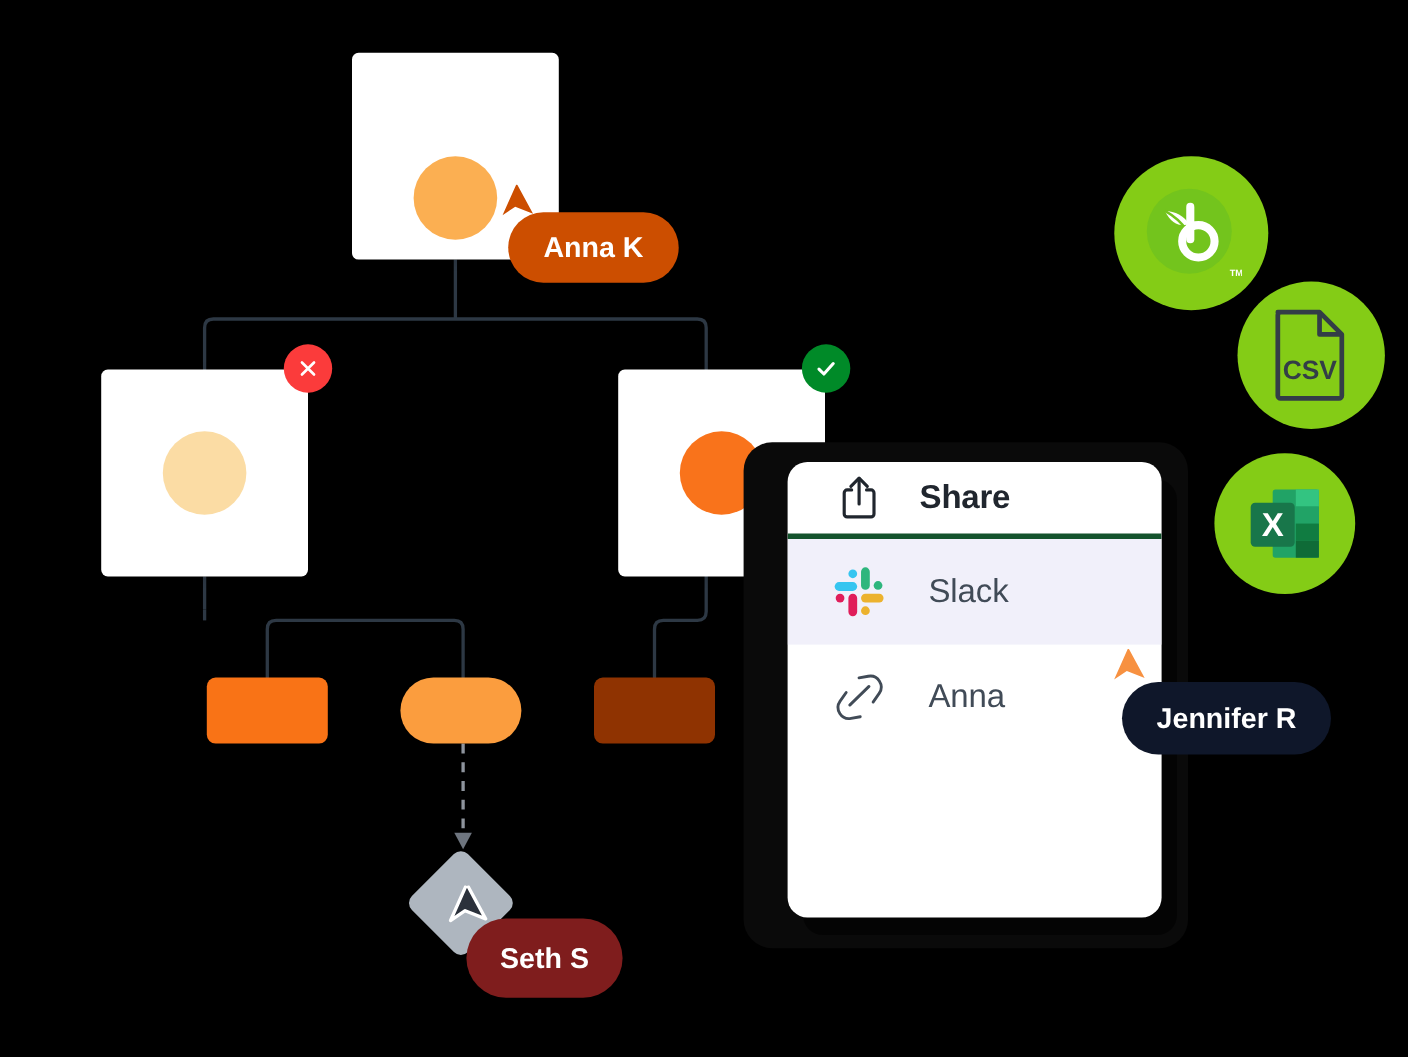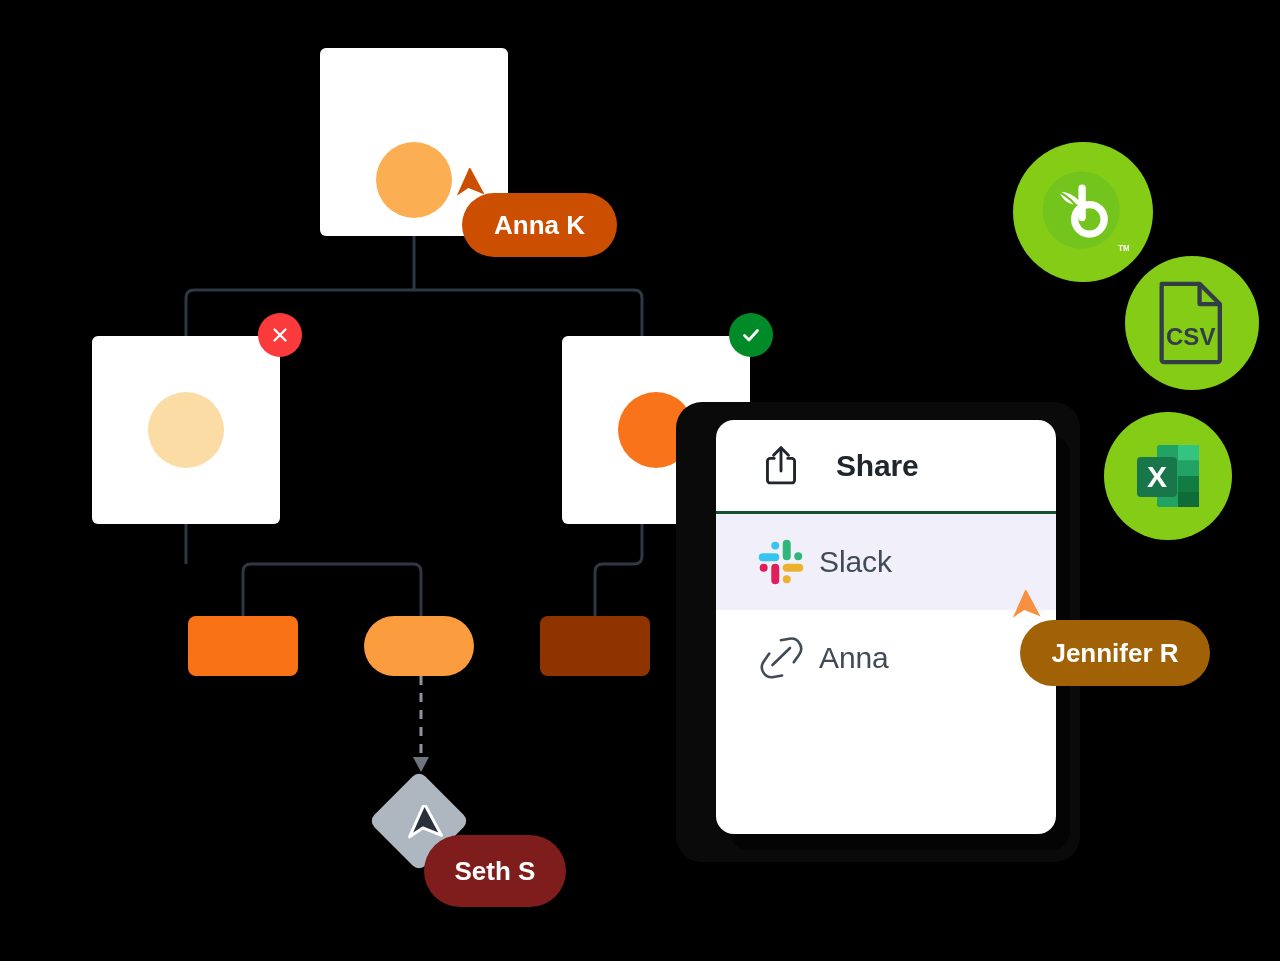--- a/index.html
+++ b/index.html
@@ -83,24 +83,24 @@
     top: 402px;
     width: 404px;
     height: 460px;
     border-radius: 26px;
     background: #0a0a0a;
     filter: blur(0.4px);
   }
   .share-header {
     display: flex;
     align-items: center;
-    height: 94px;
+    height: 70px;
     padding-left: 36px;
     box-sizing: border-box;
-    border-bottom: 3px solid #14532d;
+    border-bottom: 5px solid #14532d;
   }
   .share-header-title {
     font-size: 30px;
     font-weight: 700;
     color: #20262E;
     margin-left: 26px;
     letter-spacing: -0.2px;
   }
   .share-row {
     display: flex;
@@ -108,21 +108,21 @@
     height: 96px;
     padding-left: 36px;
     box-sizing: border-box;
   }
   .share-row.is-highlighted {
     background: #F1F0FA;
   }
   .share-row-label {
     font-size: 30px;
     color: #414B57;
-    margin-left: 9px;
+    margin-left: 34px;
     letter-spacing: -0.1px;
   }
   .share-row-icon {
     width: 58px;
     display: flex;
     align-items: center;
     justify-content: center;
     flex: 0 0 auto;
   }
 
@@ -276,21 +276,21 @@
   <svg class="cursor-arrow" style="left:452px; top:168px;" width="40" height="40" viewBox="0 0 40 40">
     <path d="M6 4 L34 18 L17 22 L12 35 Z" fill="#CC4E00" transform="rotate(35 20 20)"></path>
   </svg>
   <div class="cursor-label" style="left:462px; top:193px; width:155px; height:64px; background:#CC4E00; font-size:26px;">
     <span>Anna K</span>
   </div>
 
   <svg class="cursor-arrow" style="left:1008px; top:590px;" width="40" height="40" viewBox="0 0 40 40">
     <path d="M6 4 L34 18 L17 22 L12 35 Z" fill="#F79141" transform="rotate(35 20 20)"></path>
   </svg>
-  <div class="cursor-label" style="left:1020px; top:620px; width:190px; height:66px; background:#a16207; font-size:26px;">
+  <div class="cursor-label" style="left:1020px; top:620px; width:190px; height:66px; background:#0f172a; font-size:26px;">
     <span>Jennifer R</span>
   </div>
 
   <svg class="cursor-arrow" style="left:404px; top:805px;" width="46" height="46" viewBox="0 0 40 40">
     <path d="M6 4 L34 18 L17 22 L12 35 Z" fill="#2B313B" stroke="#FFFFFF" stroke-width="2.6" stroke-linejoin="round" transform="rotate(35 20 20)"></path>
   </svg>
   <div class="cursor-label" style="left:424px; top:835px; width:142px; height:72px; background:#7f1d1d; font-size:26px;">
     <span>Seth S</span>
   </div>
 

